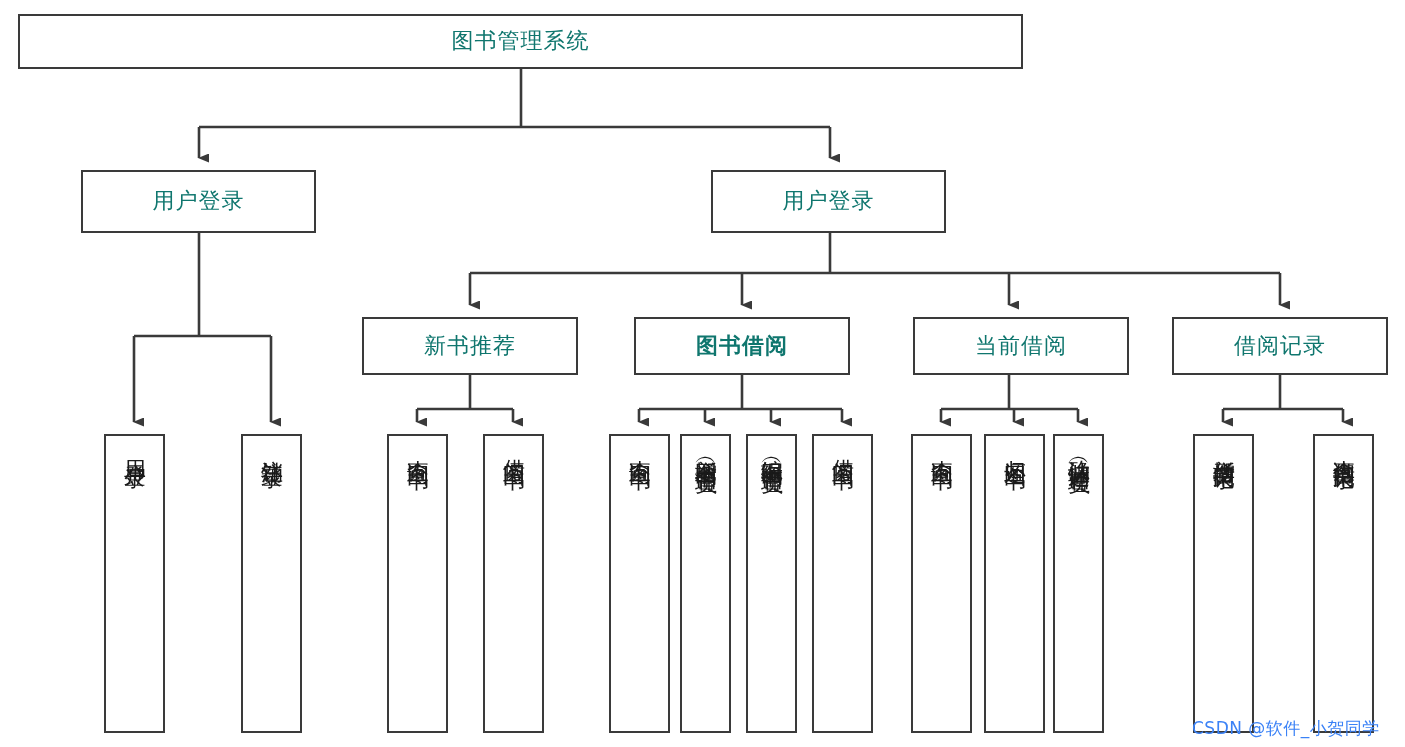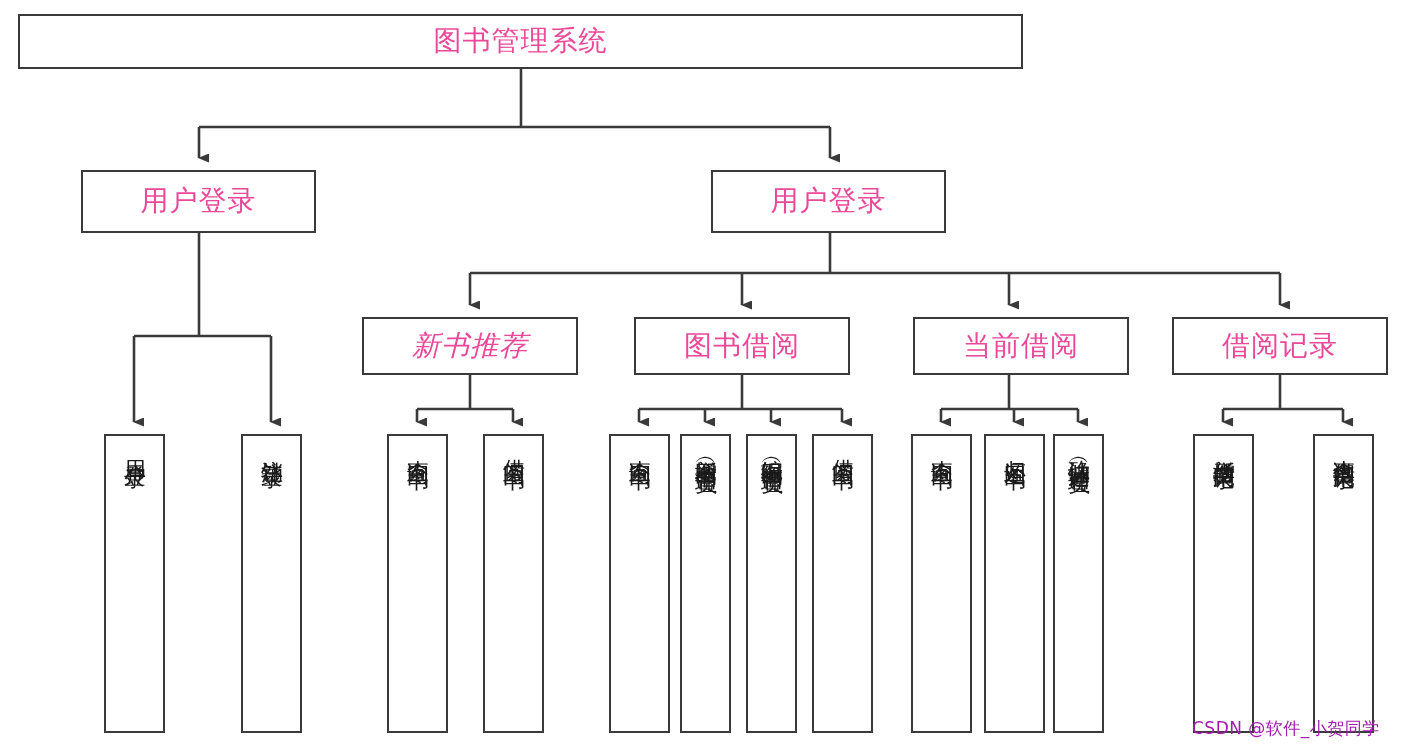--- a/index.html
+++ b/index.html
@@ -28,22 +28,22 @@
     position: absolute;
     box-sizing: border-box;
     background: #ffffff;
     border: 2px solid #3a3a3a;
     display: flex;
     align-items: center;
     justify-content: center;
     overflow: hidden;
   }
   .node.h .label {
-    font-size: 28px;
-    color: #ec4899;
+    font-size: 22px;
+    color: #0f766e;
     letter-spacing: 1px;
     line-height: 1.1;
     white-space: nowrap;
   }
   .node.v {
     align-items: flex-start;
     padding-top: 6px;
   }
   .node.v .label {
     writing-mode: vertical-rl;
@@ -53,21 +53,21 @@
     line-height: 1.22;
     letter-spacing: 3px;
     white-space: nowrap;
   }
   .node.v.tall .label {
     letter-spacing: 2px;
   }
   .watermark {
     position: absolute;
     font-size: 17px;
-    color: #a21caf;
+    color: #3b82f6;
     white-space: nowrap;
     letter-spacing: 0.5px;
   }
 </style>
 </head>
 <body>
 
 <div id="canvas">
 
   <svg class="wires" viewBox="0 0 1405 747" xmlns="http://www.w3.org/2000/svg">
@@ -124,24 +124,24 @@
     <span class="label">图书管理系统</span>
   </div>
 
   <div class="node h" style="left: 81px; top: 170px; width: 235px; height: 63px;">
     <span class="label">用户登录</span>
   </div>
   <div class="node h" style="left: 711px; top: 170px; width: 235px; height: 63px;">
     <span class="label">用户登录</span>
   </div>
 
-  <div class="node h" style="left: 362px; top: 317px; width: 216px; height: 58px; font-style: italic;">
+  <div class="node h" style="left: 362px; top: 317px; width: 216px; height: 58px;">
     <span class="label">新书推荐</span>
   </div>
-  <div class="node h" style="left: 634px; top: 317px; width: 216px; height: 58px;">
+  <div class="node h" style="left: 634px; top: 317px; width: 216px; height: 58px; font-weight: bold;">
     <span class="label">图书借阅</span>
   </div>
   <div class="node h" style="left: 901px; top: 317px; width: 216px; height: 58px; margin-left: 12px;">
     <span class="label">当前借阅</span>
   </div>
   <div class="node h" style="left: 1172px; top: 317px; width: 216px; height: 58px;">
     <span class="label">借阅记录</span>
   </div>
 
   <div class="node v" style="left: 104px; top: 434px; width: 61px; height: 299px;">

